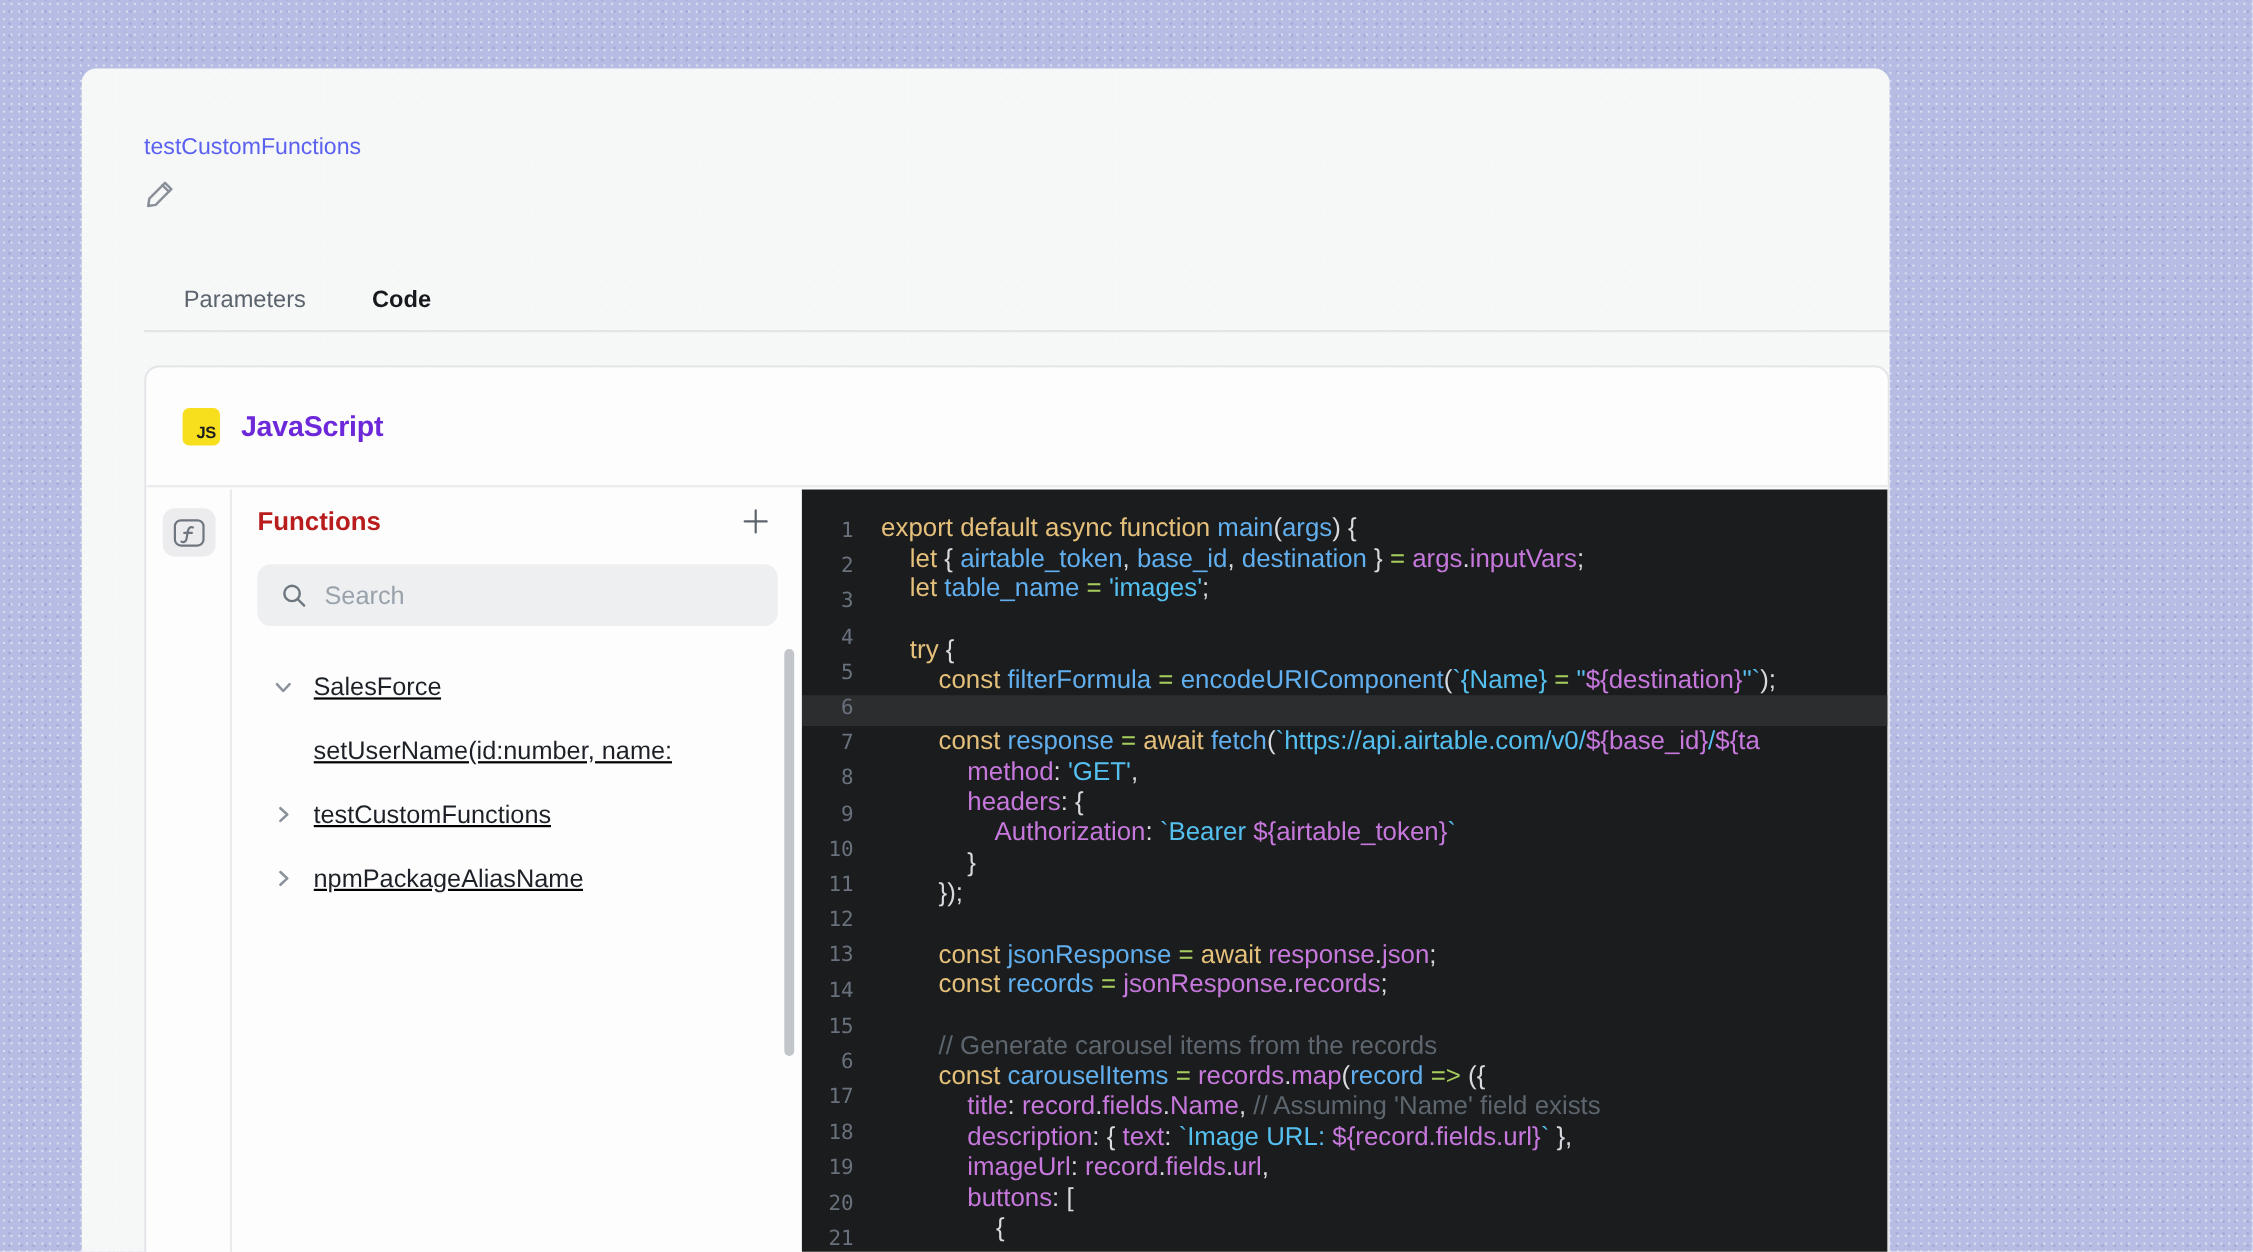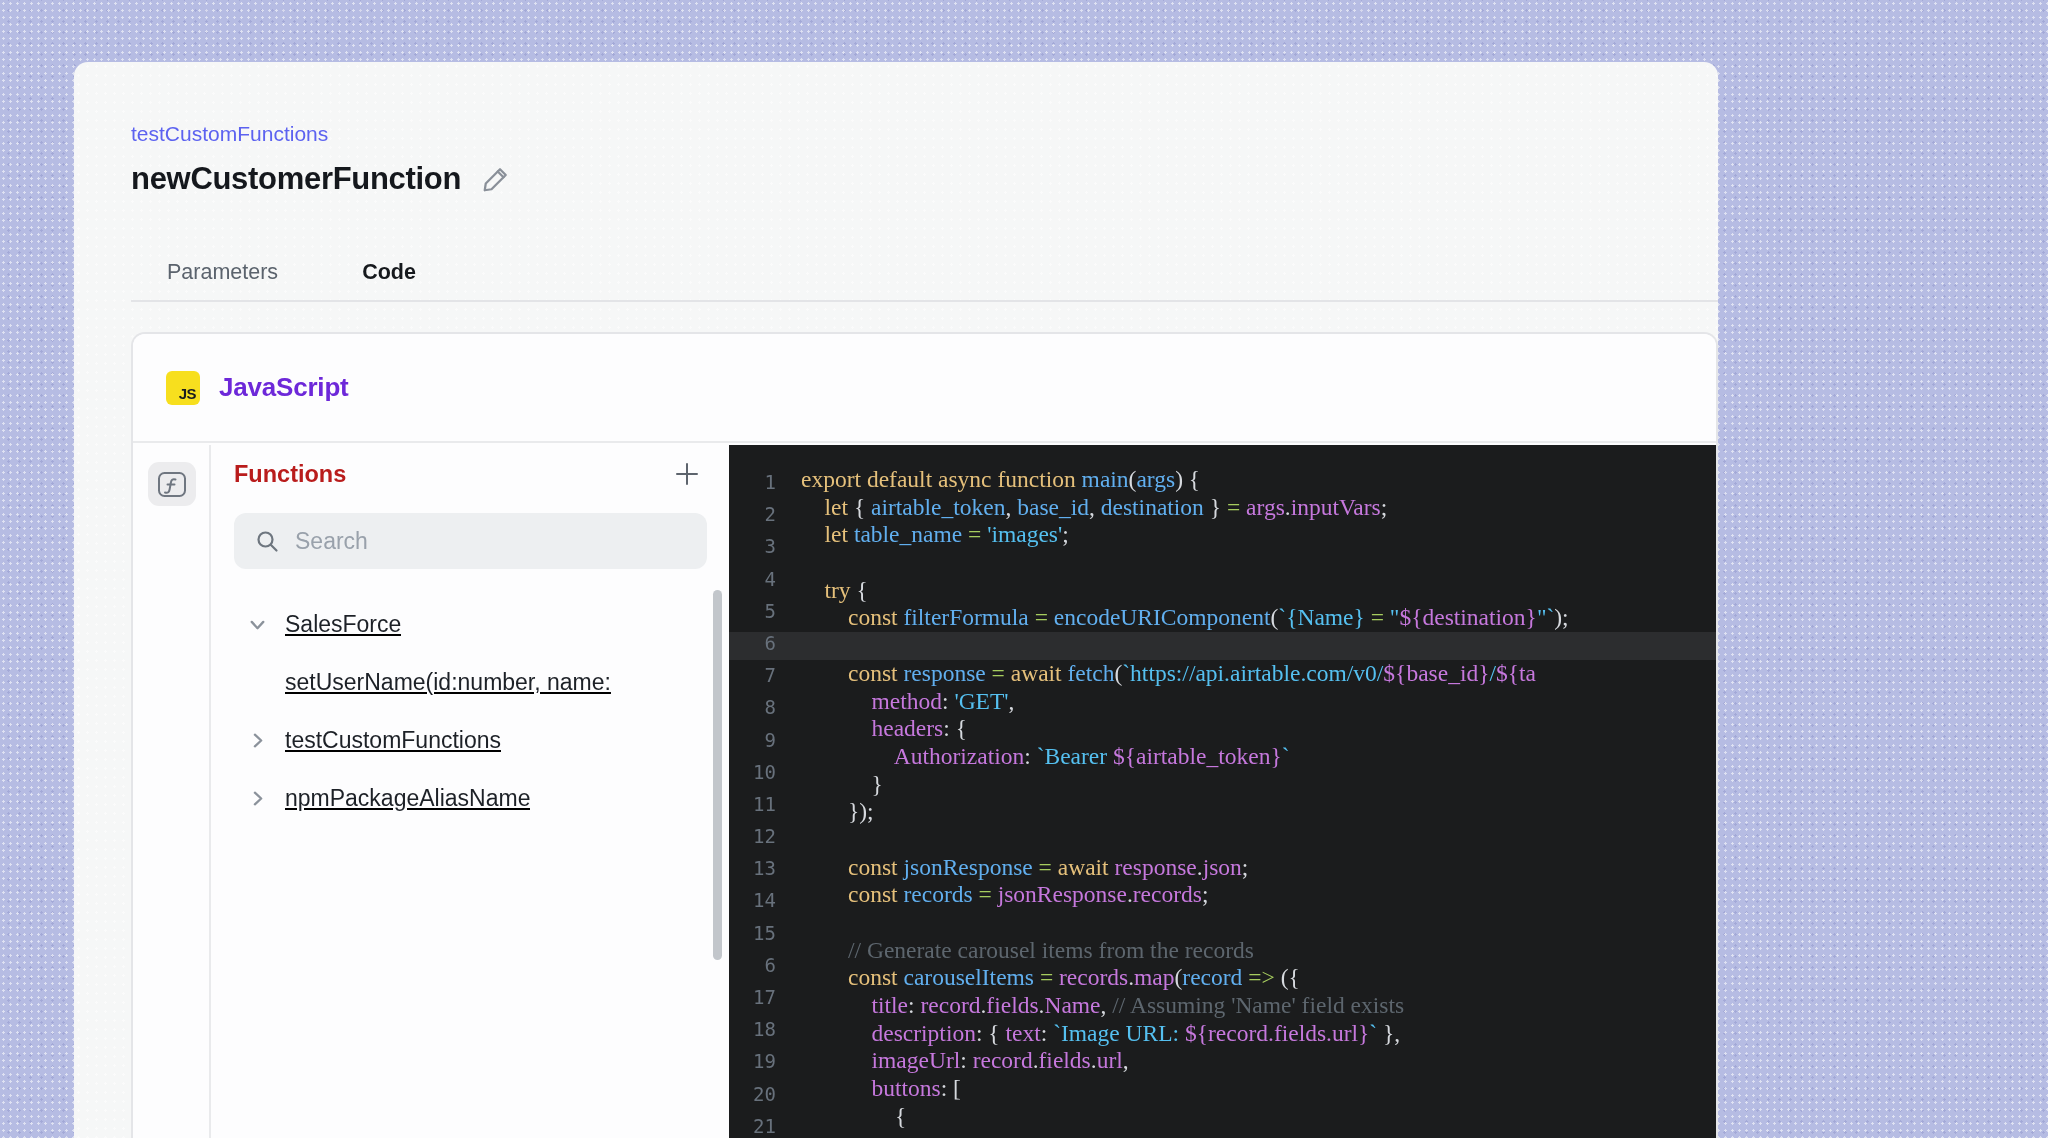--- a/index.html
+++ b/index.html
@@ -19,21 +19,21 @@
     background:#f6f7f7; border-radius:14px 14px 0 0; overflow:hidden;
     background-image:radial-gradient(rgba(255,255,255,.5) 1px, transparent 1.2px);
     background-size:9px 9px; }
 
   .breadcrumb { position:absolute; left:57px; top:60px; font-size:21px; font-weight:500; cursor:pointer; }
 
   .title-row { position:absolute; left:57px; top:99px; display:flex; align-items:center; gap:20px; }
   .page-title { font-size:31px; font-weight:700; color:#15181d; letter-spacing:-0.3px; }
   .pencil { width:30px; height:30px; }
 
-  .tabs { position:absolute; left:57px; top:182px; height:56px; display:flex; align-items:flex-start;gap:24px; }
+  .tabs { position:absolute; left:57px; top:182px; height:56px; display:flex; align-items:flex-start; }
   .tab { position:relative; height:56px; display:flex; align-items:center; justify-content:center;
     padding:0 30px; font-size:21.5px; color:#5b636d; cursor:pointer; }
   .tab:first-child { margin-left:6px; }
   .tab.active { color:#16191d; font-weight:700; }
   .tab .underline { position:absolute; left:0; right:0; bottom:-57px; height:4px; border-radius:3px; }
 
   .tabs-divider { position:absolute; left:57px; right:0; top:238px; height:2px; background:#e3e4e7; }
 
   .card { position:absolute; left:57px; top:270px; right:0; bottom:-4px;
     background:#fdfdfe; border:2px solid #e4e5e8; border-bottom:none; border-radius:14px 14px 0 0; overflow:hidden; }
@@ -69,33 +69,32 @@
 
   .scroll-thumb { position:absolute; right:7px; top:145px; width:9px; height:370px;
     border-radius:5px; background:#c2c6cb; cursor:pointer; }
 
   .editor { flex:1; position:relative; overflow:hidden; cursor:text; }
   .active-line { position:absolute; left:0; right:0; height:28px; }
   .gutter { position:absolute; left:0; top:21px; width:47px; text-align:right;
     font-family:"DejaVu Sans Mono", monospace; font-size:19px; line-height:32.2px; }
   .gutter div { height:32.2px; }
   .code { position:absolute; left:72px; top:21px; right:0;
-    font-family:Liberation Serif, serif; font-size:23.5px; line-height:27.7px; white-space:pre; }
+    font-family:Liberation Sans, sans-serif; font-size:23.5px; line-height:27.7px; white-space:pre; }
   .code-line { height:27.7px; }
 </style>
 </head>
 <body>
 
 <div class="stage">
   <div class="panel">
 
     <div class="breadcrumb" id="breadcrumb" style="color: rgb(92, 98, 240);">testCustomFunctions</div>
 
     <div class="title-row">
-      <div class="page-title">newCustomerFunction</div>
       <svg class="pencil" viewBox="0 0 24 24" fill="none" stroke="#8a9099" stroke-width="1.8" stroke-linejoin="round" stroke-linecap="round">
         <path d="M15.2 4.2l4.6 4.6L8.4 20.2 3 21l.8-5.4L15.2 4.2z"></path>
         <path d="M13.4 6l4.6 4.6"></path>
       </svg>
     </div>
 
     <div class="tabs" id="tabs">
         <div class="tab">
           <span>Parameters</span>
         </div>

